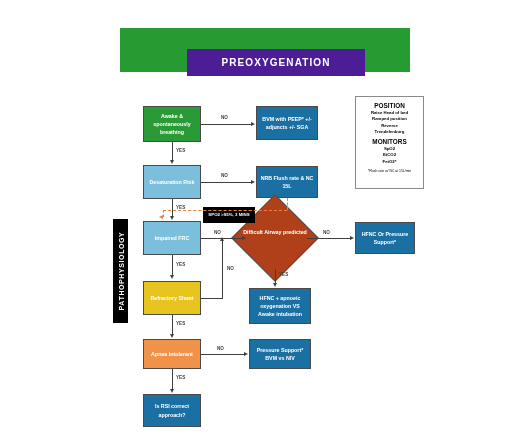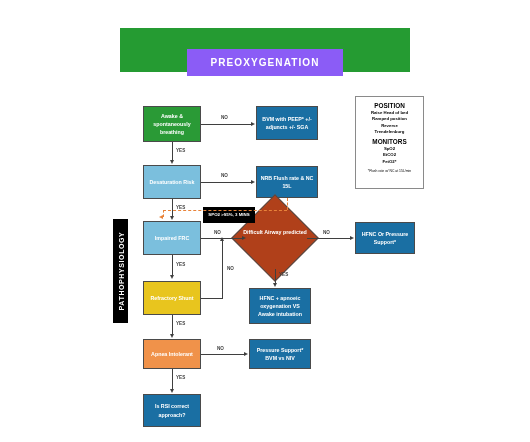--- a/index.html
+++ b/index.html
@@ -2,21 +2,21 @@
 <html><head>
 <meta charset="utf-8">
 <style>
   html,body{margin:0;padding:0;background:#ffffff;}
   body{width:530px;height:442px;overflow:hidden;
        font-family:"Liberation Sans", sans-serif;}
   #canvas{position:relative;width:530px;height:442px;background:#fff;}
 
   
   .greenbar{position:absolute;left:120px;top:28px;width:290px;height:44px;background:#259b32;}
-  .titlebox{position:absolute;left:187px;top:49px;width:156px;height:27px;background:#8b5cf6;
+  .titlebox{position:absolute;left:187px;top:49px;width:178px;height:27px;background:#4c1d95;
             display:flex;align-items:center;justify-content:center;}
   .titlebox span{color:#fff;font-size:10px;font-weight:bold;letter-spacing:1.1px;}
 
   
   .vlabel{position:absolute;left:113px;top:219px;width:15px;height:104px;background:#000;}
   .vlabel span{position:absolute;left:50%;top:50%;
                transform:translate(-50%,-50%) rotate(-90deg);
                white-space:nowrap;color:#fff;font-size:7px;font-weight:bold;letter-spacing:.6px;}
 
   

